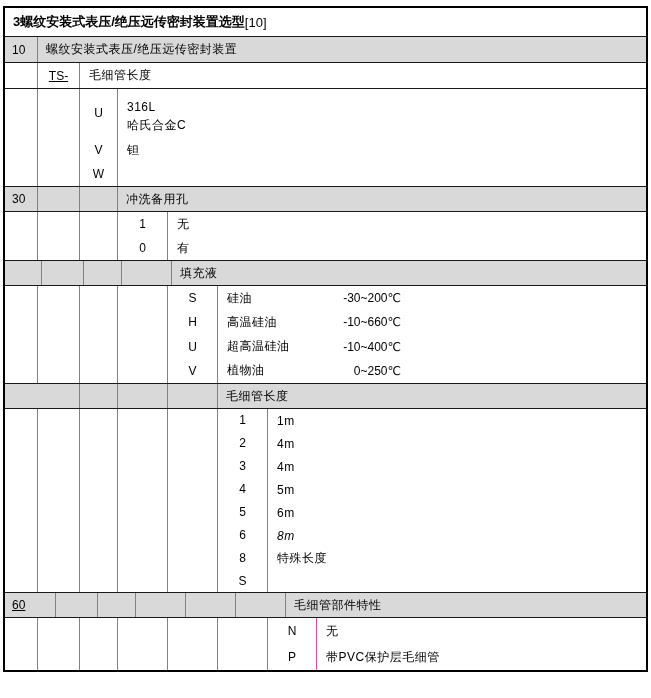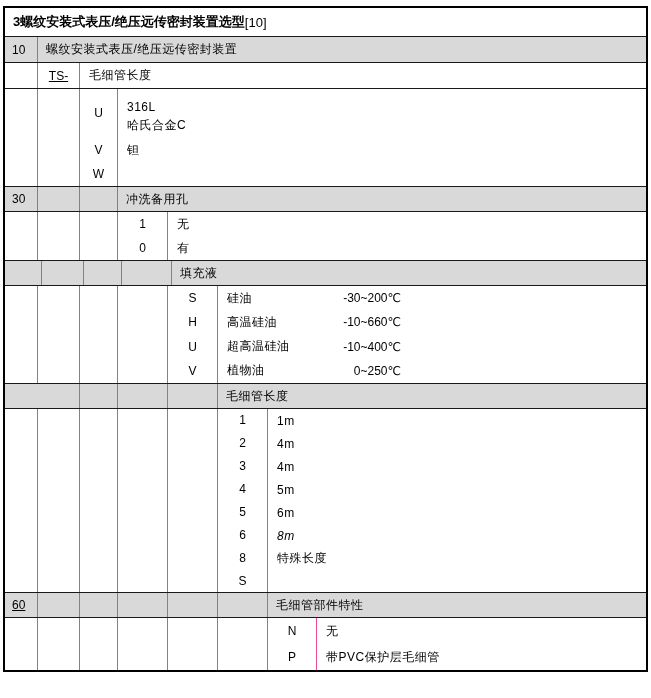--- a/index.html
+++ b/index.html
@@ -198,21 +198,21 @@
           </div>
           <div class="desc-line" style="height: 23px; font-style: italic;">
             <span>8m</span>
           </div>
           <div class="desc-line" style="height: 23px;">
             <span>特殊长度</span>
           </div>
         </div>
       </div>
       <div class="t-row hdr-row" style="height: 25px;">
-        <div class="cell num-cell" style="width: 33px; text-decoration: underline;">60</div>
+        <div class="cell num-cell" style="width: 51px; text-decoration: underline;">60</div>
         <div class="cell" style="width: 42px;"></div>
         <div class="cell" style="width: 38px;"></div>
         <div class="cell" style="width: 50px;"></div>
         <div class="cell" style="width: 50px;"></div>
         <div class="cell" style="width: 50px;"></div>
         <div class="cell last hdr-cell">毛细管部件特性</div>
       </div>
       <div class="t-row" style="height: 52px;">
         <div class="cell" style="width: 33px;"></div>
         <div class="cell" style="width: 42px;"></div>

